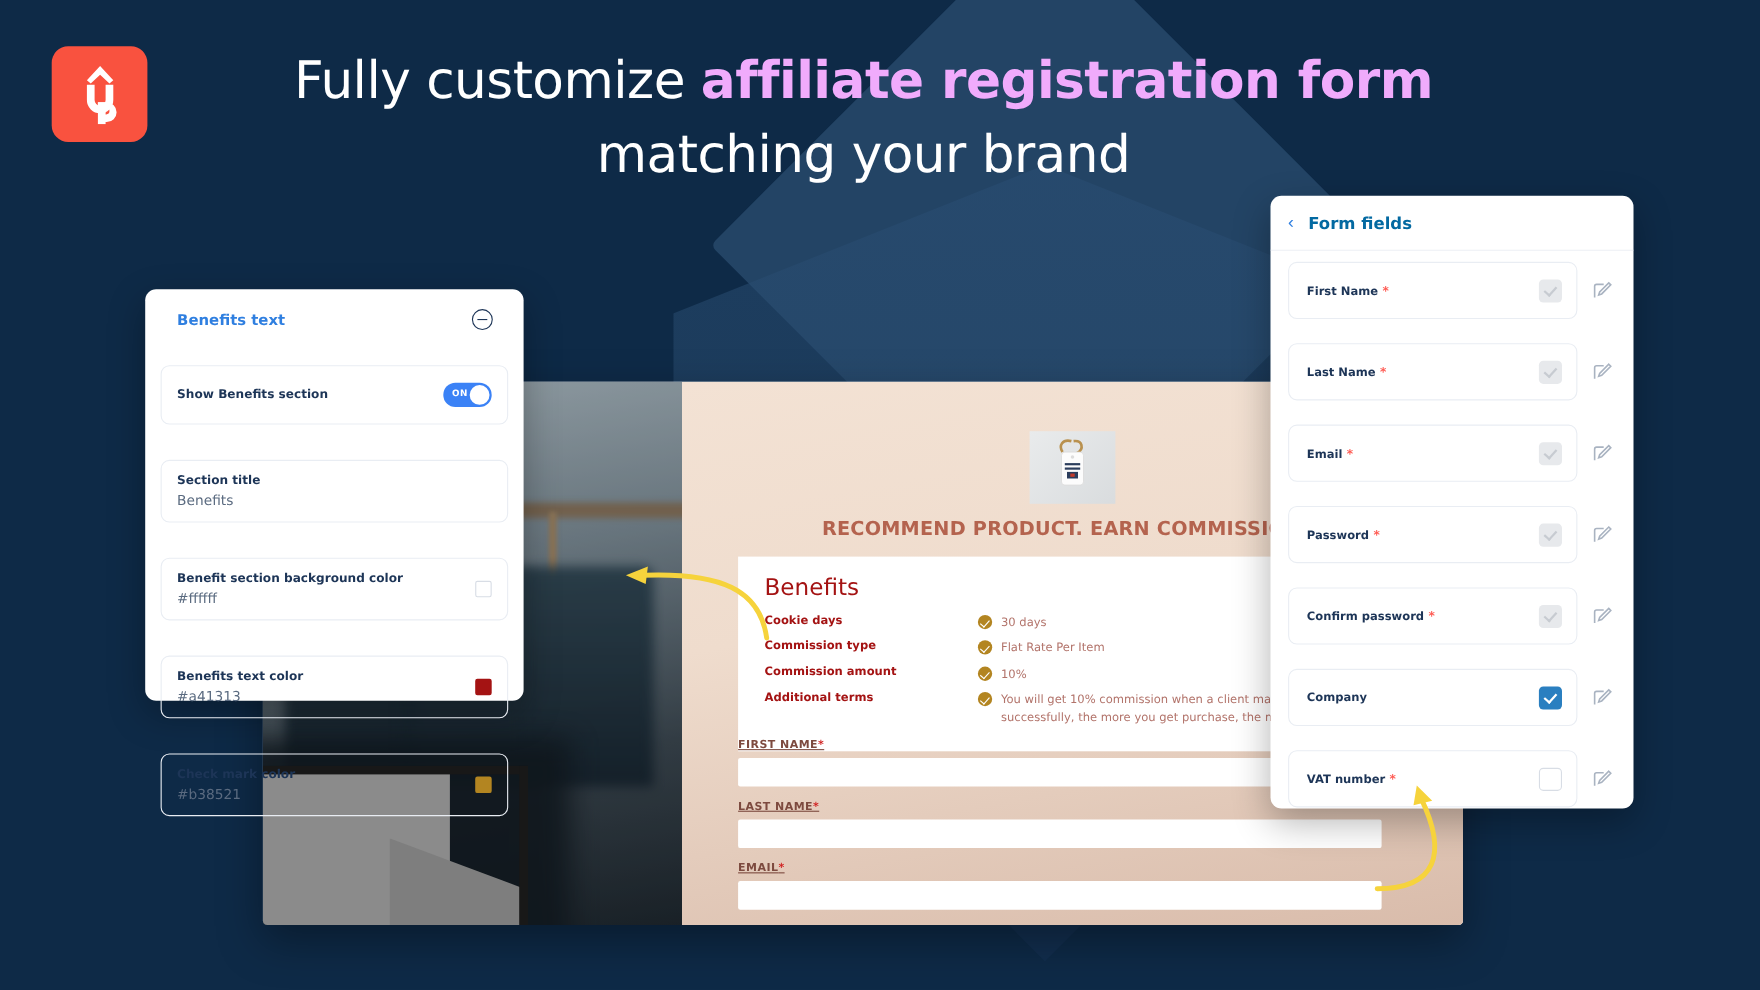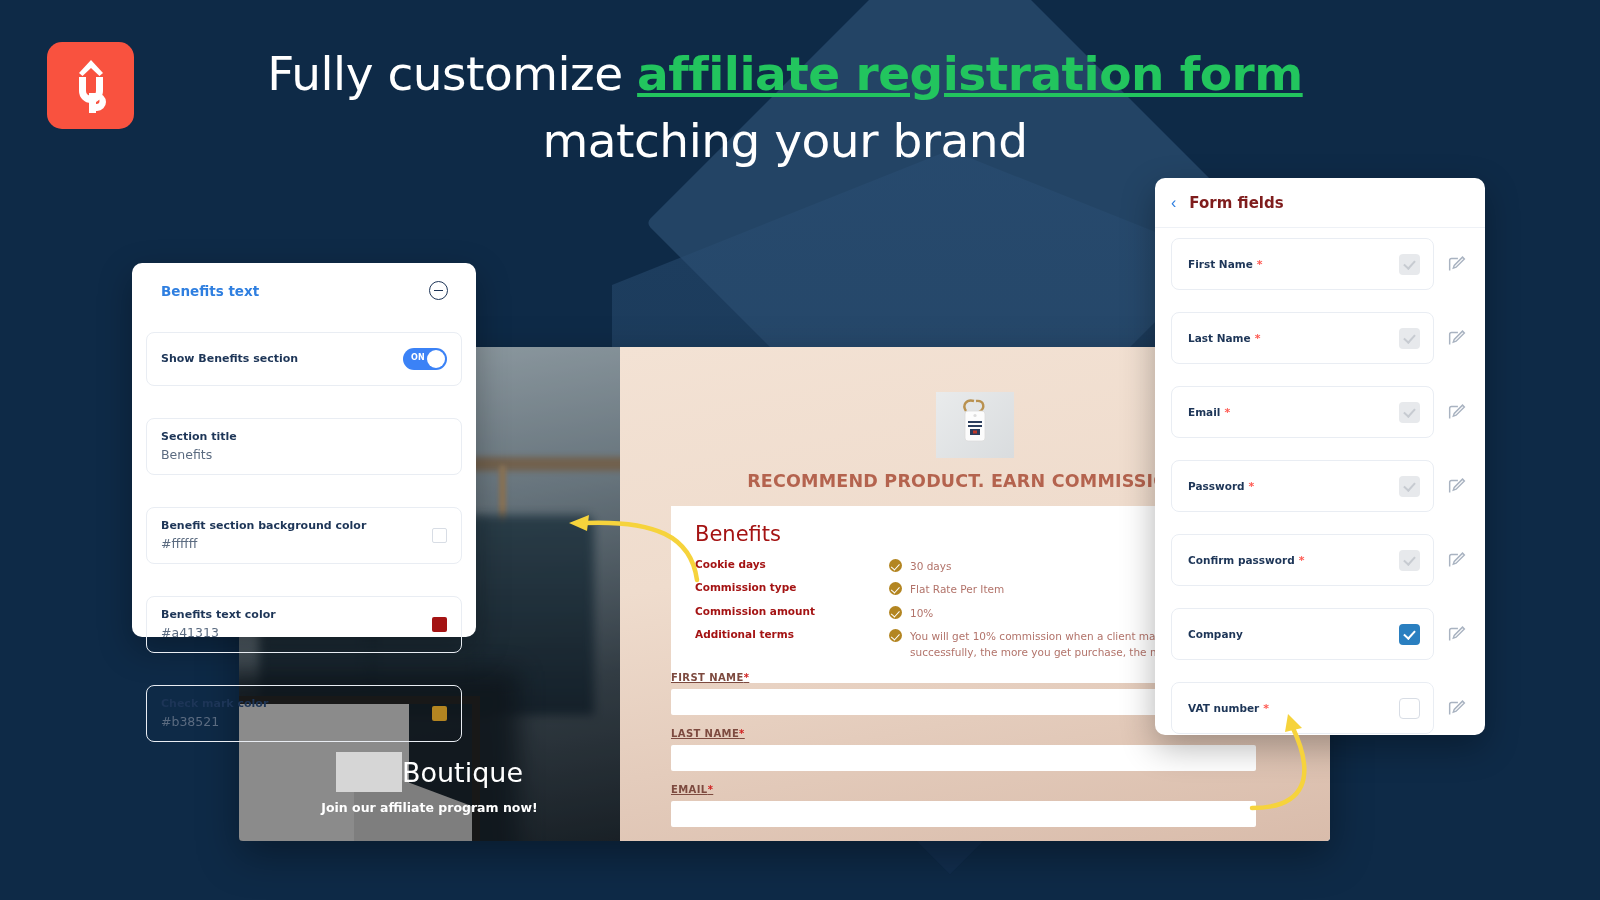--- a/index.html
+++ b/index.html
@@ -51,21 +51,21 @@
 
   
   .headline {
     position: absolute; left: 180px; top: 40px;
     width: 1210px; text-align: center;
     font-family: "DejaVu Sans", sans-serif;
     font-size: 47px; line-height: 1.43;
     font-weight: 400; letter-spacing: -.5px;
     color: #ffffff;
   }
-  .headline .em { color: #22c55e; font-weight: 700; text-decoration: underline; }
+  .headline .em { color: #f0abfc; font-weight: 700; }
 
   
   .preview {
     position: absolute; left: 239px; top: 347px;
     width: 1091px; height: 494px;
     background: #ffffff;
     border-radius: 4px;
     box-shadow: 0 14px 40px rgba(0,0,0,.35);
     overflow: hidden;
     display: flex;
@@ -254,21 +254,21 @@
     overflow: hidden;
   }
   .cr-head {
     display:flex; align-items:center; gap: 13px;
     padding: 16px 0 15px 16px;
     border-bottom: 1px solid #eef1f6;
   }
   .back-ic { color:#2f7fe0; font-size:16px; line-height:1; }
   .cr-title {
     font-family:"DejaVu Sans", sans-serif;
-    font-size: 15px; font-weight:700; color:#7f1d1d;
+    font-size: 15px; font-weight:700; color:#0369a1;
   }
   .ff-list { padding: 10px 0 0 16px; }
   .ff-row { display:flex; align-items:center; gap: 12px; margin-bottom: 22px; }
   .ff-box {
     flex: 0 0 263px; width: 263px; height: 52px;
     border:1px solid #e9edf3; border-radius: 8px;
     display:flex; align-items:center; justify-content:space-between;
     padding: 0 13px 0 16px;
   }
   .ff-label {
@@ -328,27 +328,20 @@
       <div class="hanger" style="left:260px"></div>
       <div class="garment" style="left:20px"></div>
       <div class="garment" style="left:125px"></div>
       <div class="garment" style="left:235px"></div>
       <div class="shadowmass"></div>
       <div class="pv-left-overlay"></div>
       <div class="grey-block"></div>
       <div class="grey-block2"></div>
       <div class="dark-frame"></div>
 
-      <div class="boutique-wrap">
-        <div class="boutique-line">
-          <div class="boutique-ph"></div>
-          <div class="boutique-name">Boutique</div>
-        </div>
-        <div class="boutique-sub">Join our affiliate program now!</div>
-      </div>
     </div>
 
     <div class="pv-right">
       <div class="tagimg">
         <svg viewBox="0 0 46 56">
           <path d="M22 4 C14 2 10 8 14 14" stroke="#b9914f" stroke-width="2.4" fill="none"></path>
           <path d="M24 4 C32 3 34 11 27 15" stroke="#b9914f" stroke-width="2.4" fill="none"></path>
           <rect x="13" y="14" width="20" height="30" rx="3" fill="#fcfcfc" stroke="#dcdcdc" stroke-width=".8"></rect>
           <circle cx="23" cy="18.5" r="1.6" fill="#ddd"></circle>
           <rect x="16" y="24" width="14" height="2" fill="#2b3d5c"></rect>

